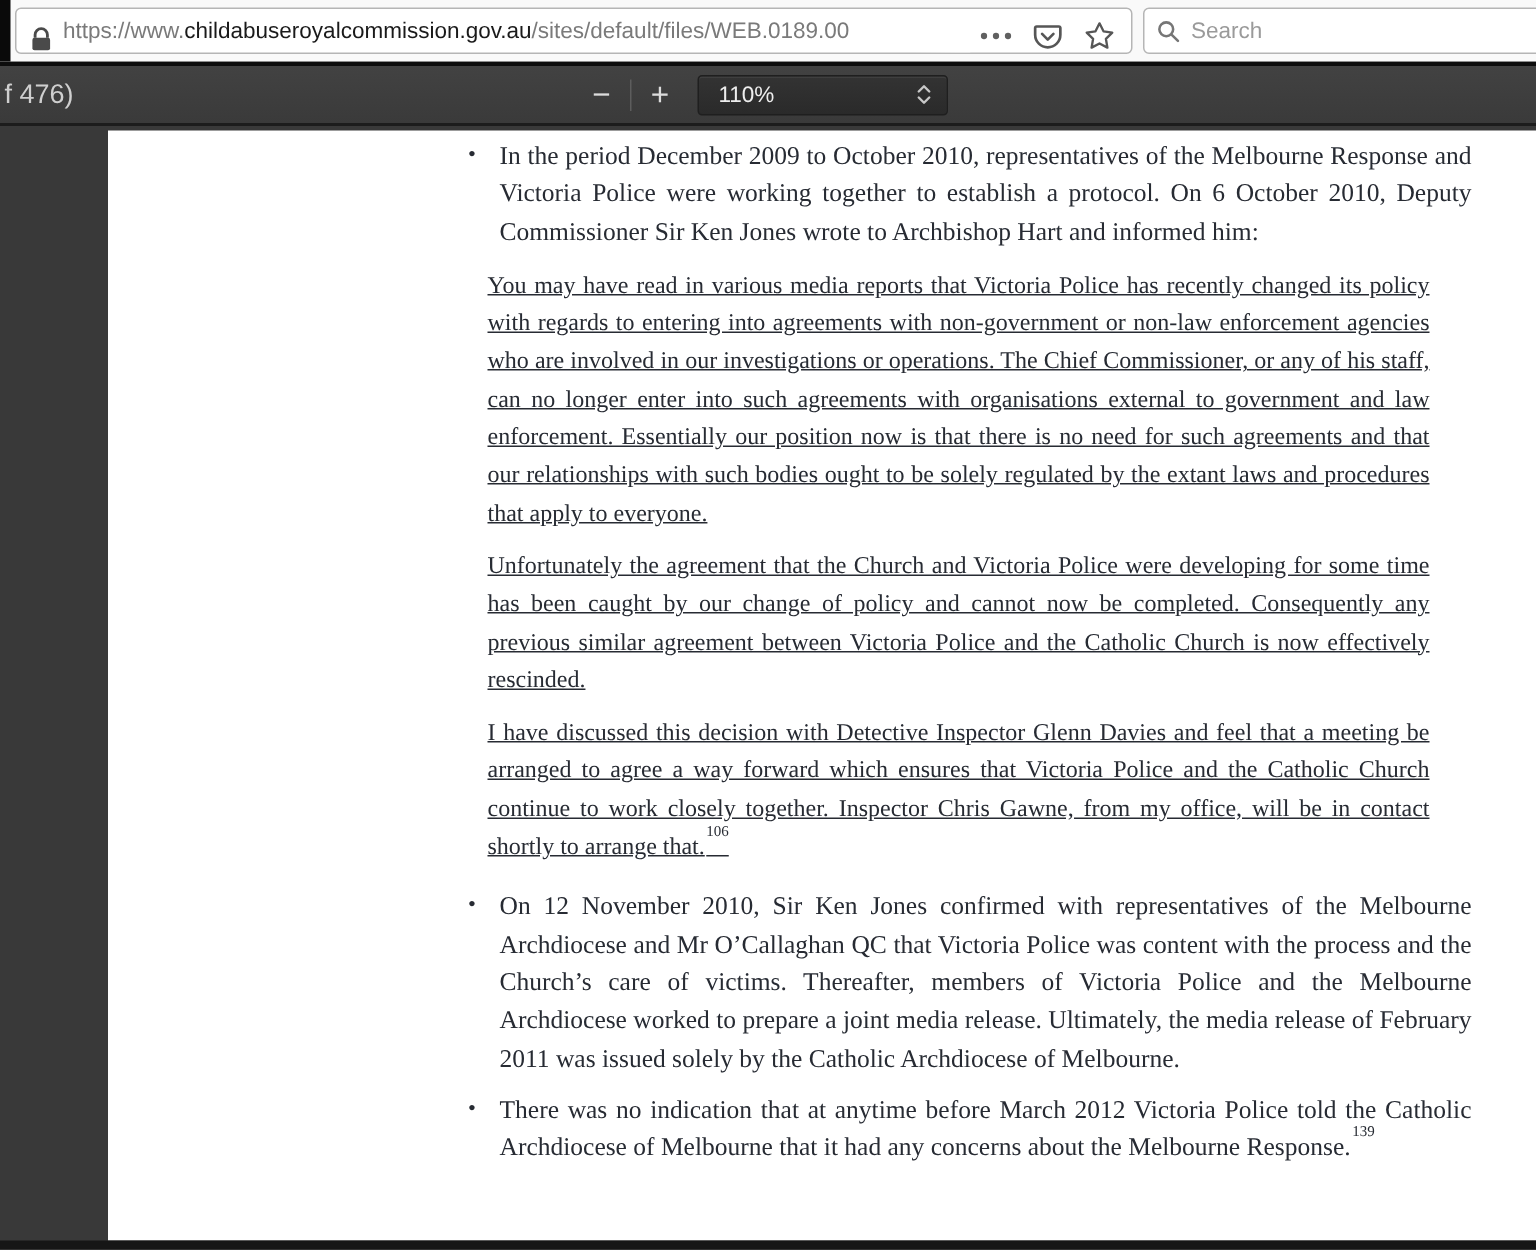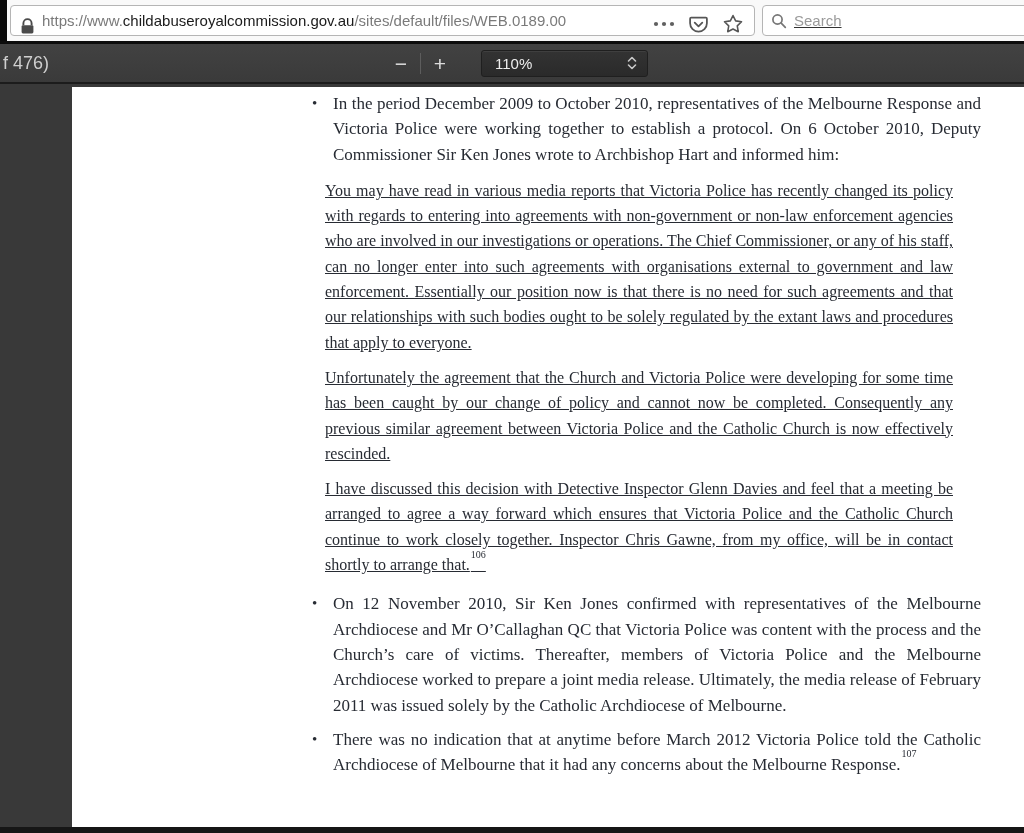--- a/index.html
+++ b/index.html
@@ -21,36 +21,36 @@
   .url-fade { position:absolute; right:0; top:0; bottom:0; width:38px;
               background:linear-gradient(to right, rgba(255,255,255,0), #ffffff 80%); }
   .bar-icons { flex:0 0 auto; display:flex; align-items:center; gap:13px; margin-left:6px; }
   .bar-icons > * { display:flex; align-items:center; cursor:pointer; }
 
   .search-box { position:absolute; left:762px; top:5px; width:270px; height:31px;
                 background:#ffffff; border:1px solid #b5b5b5; border-radius:4px;
                 display:flex; align-items:center; padding:0 8px; }
   .search-box input { border:none; outline:none; flex:1; font-size:15px; color:#333;
                       margin-left:7px; background:transparent;
-                      font-family:"Liberation Sans", sans-serif;text-decoration:underline; }
+                      font-family:"Liberation Sans", sans-serif; }
   .search-box input::placeholder { color:#9a9a9a; }
 
   
   .pdf-toolbar { position:absolute; top:41px; left:0; width:1024px; height:43px;
                  background:linear-gradient(#424242,#3a3a3a);
                  border-top:3px solid #0d0d0d; border-bottom:2px solid #1c1c1c; z-index:9; }
   .page-indicator { position:absolute; left:3px; top:50%; transform:translateY(-50%);
                     color:#cfcfcf; font-size:18px; }
   .zoom-controls { position:absolute; left:390px; top:0; height:38px;
                    display:flex; align-items:center; }
   .zoom-btn { color:#dcdcdc; font-size:21px; font-weight:400; width:22px; text-align:center;
               background:none; border:none; cursor:pointer; line-height:1;
               font-family:"Liberation Sans", sans-serif; }
   .zoom-divider { width:1px; height:21px; background:#5d5d5d; margin:0 8px; }
-  .zoom-select { margin-left:30px; width:167px; height:27px;
+  .zoom-select { margin-left:14px; width:167px; height:27px;
                  background:linear-gradient(#333333,#2a2a2a);
                  border:1px solid #1f1f1f; border-radius:3px;
                  box-shadow:inset 0 1px 0 rgba(255,255,255,0.06);
                  display:flex; align-items:center; justify-content:space-between;
                  padding:0 10px 0 13px; cursor:pointer; }
   .zoom-select .zoom-value { color:#ededed; font-size:15px; }
 
   
   .content { position:absolute; top:84px; left:0; right:0; bottom:0; background:#393939; }
   .page { position:absolute; left:72px; top:3px; right:0; bottom:6px; background:#ffffff;
@@ -159,20 +159,20 @@
         <span>I have discussed this decision with Detective Inspector Glenn Davies and feel that a meeting be arranged to agree a way forward which ensures that Victoria Police and the Catholic Church continue to work closely together. Inspector Chris Gawne, from my office, will be in contact shortly to arrange that.</span><sup class="fn">106</sup>
       </p>
 
       <div class="bullet-item b2">
         <span class="bullet-dot">•</span>
         <span>On 12 November 2010, Sir Ken Jones confirmed with representatives of the Melbourne Archdiocese and Mr O’Callaghan QC that Victoria Police was content with the process and the Church’s care of victims. Thereafter, members of Victoria Police and the Melbourne Archdiocese worked to prepare a joint media release. Ultimately, the media release of February 2011 was issued solely by the Catholic Archdiocese of Melbourne.</span>
       </div>
 
       <div class="bullet-item">
         <span class="bullet-dot">•</span>
-        <span>There was no indication that at anytime before March 2012 Victoria Police told the Catholic Archdiocese of Melbourne that it had any concerns about the Melbourne Response.</span><sup class="fn">107</sup>
+        <span>There was no indication that at anytime before March 2012 Victoria Police told the Catholic Archdiocese of Melbourne that it had any concerns about the Melbourne Response.</span><sup class="fn">139</sup>
       </div>
 
     </div>
   </div>
 </div>
 
 <div class="bottom-strip"></div>
 
 </body></html>

